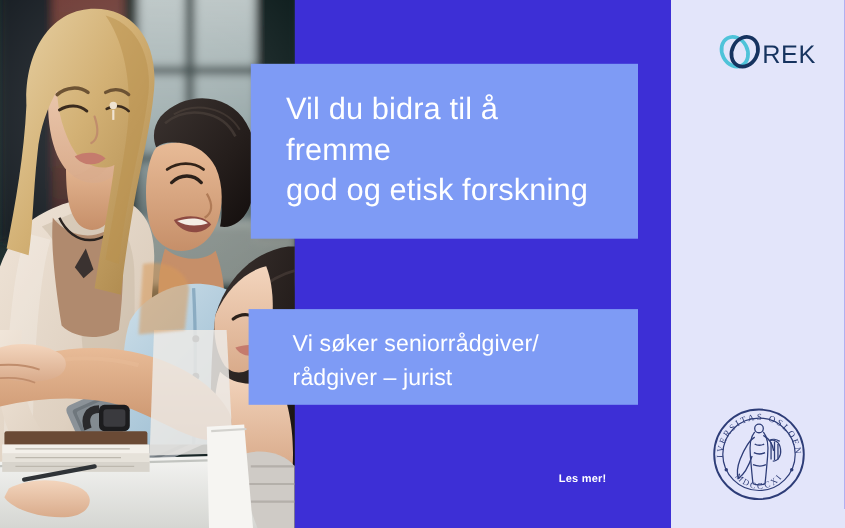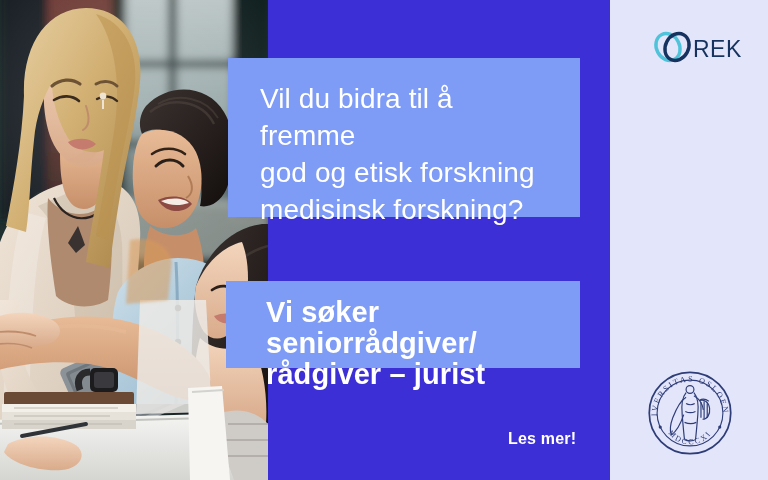--- a/index.html
+++ b/index.html
@@ -71,32 +71,32 @@
     left: 226px; top: 281px;
     width: 354px;
     height: 87px;
     background: #7E9BF5;
     box-sizing: border-box;
     padding: 16px 22px 0 40px;
   }
   .role-box .role {
     margin: 0;
     color: #ffffff;
-    font-size: 29px;
+    font-size: 21px;
     line-height: 31px;
-    font-weight: 700;
+    font-weight: 400;
     letter-spacing: 0.1px;
   }
 
   
   .cta {
     position: absolute;
     left: 508px; top: 430px;
     color: #ffffff;
-    font-size: 16px;
+    font-size: 10px;
     font-weight: 700;
     letter-spacing: 0.2px;
     cursor: pointer;
   }
 
   
   .rek-logo {
     position: absolute;
     left: 652px; top: 28px;
     width: 84px;
@@ -348,21 +348,21 @@
         <path d="M130 240 C150 236 168 244 172 262 L168 300 L126 304 Z" fill="#d89a5a" opacity="0.55" filter="url(#softBlur)"></path>
       </g>
     </svg>
   </div>
 
   <div class="purple-panel"></div>
 
   <div class="right-panel"></div>
 
   <div class="headline-box">
-    <p class="headline"><span>Vil du bidra til å fremme</span><br><span>god og etisk forskning</span><br><span>medisinsk forskning?</span></p>
+    <p class="headline"><span>Vil du bidra til å fremme</span><br><span>god og etisk forskning</span><br></p>
   </div>
 
   <div class="role-box">
     <p class="role"><span>Vi søker seniorrådgiver/</span><br><span>rådgiver – jurist</span></p>
   </div>
 
   <div class="cta">Les mer!</div>
 
   <div class="rek-logo">
     <span>

